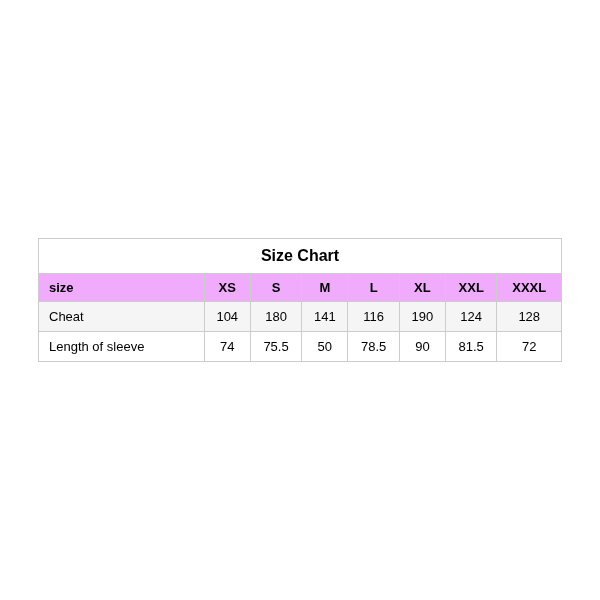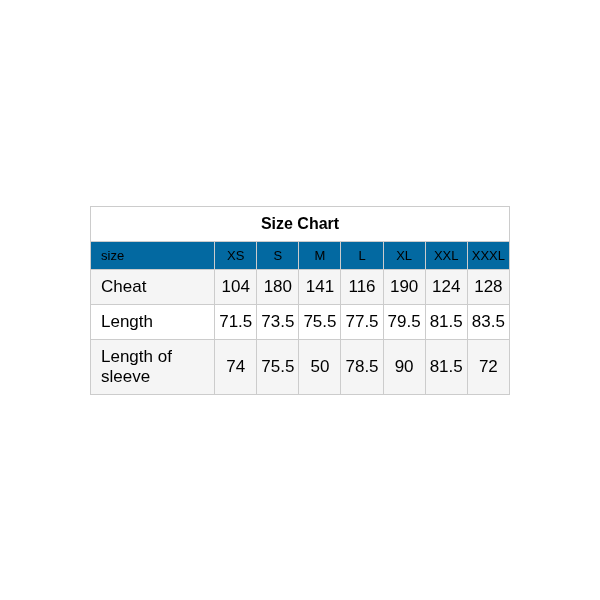--- a/index.html
+++ b/index.html
@@ -12,50 +12,50 @@
       width: 600px;
       height: 600px;
       background: #ffffff;
       display: flex;
       align-items: center;
       justify-content: center;
       font-family: Arial, sans-serif;
     }
 
     .size-chart-wrapper {
-      width: 420px;
+      width: 524px;
     }
 
     .size-chart-table {
       width: 100%;
       border-collapse: collapse;
       border: 1px solid #cccccc;
     }
 
     .title-row td {
       text-align: center;
       font-size: 16px;
       font-weight: bold;
       padding: 8px 4px;
       border: 1px solid #cccccc;
       background: #ffffff;
     }
 
     .header-row td {
       text-align: center;
       font-size: 13px;
-      font-weight: normal;
+      font-weight: bold;
       padding: 6px 4px;
       border: 1px solid #cccccc;
-      background: #0369a1;
+      background: #f0abfc;
     }
 
     .data-row td {
       text-align: center;
-      font-size: 17px;
+      font-size: 13px;
       padding: 7px 4px;
       border: 1px solid #cccccc;
     }
 
     .data-row:nth-child(odd) {
       background: #f5f5f5;
     }
 
     .data-row:nth-child(even) {
       background: #ffffff;
@@ -99,30 +99,20 @@
           <td class="row-label">Cheat</td>
           <td>104</td>
           <td>180</td>
           <td>141</td>
           <td>116</td>
           <td>190</td>
           <td>124</td>
           <td>128</td>
         </tr>
         <tr class="data-row">
-          <td class="row-label">Length</td>
-          <td>71.5</td>
-          <td>73.5</td>
-          <td>75.5</td>
-          <td>77.5</td>
-          <td>79.5</td>
-          <td>81.5</td>
-          <td>83.5</td>
-        </tr>
-        <tr class="data-row">
           <td class="row-label">Length of sleeve</td>
           <td>74</td>
           <td>75.5</td>
           <td>50</td>
           <td>78.5</td>
           <td>90</td>
           <td>81.5</td>
           <td>72</td>
         </tr>
       </tbody>

